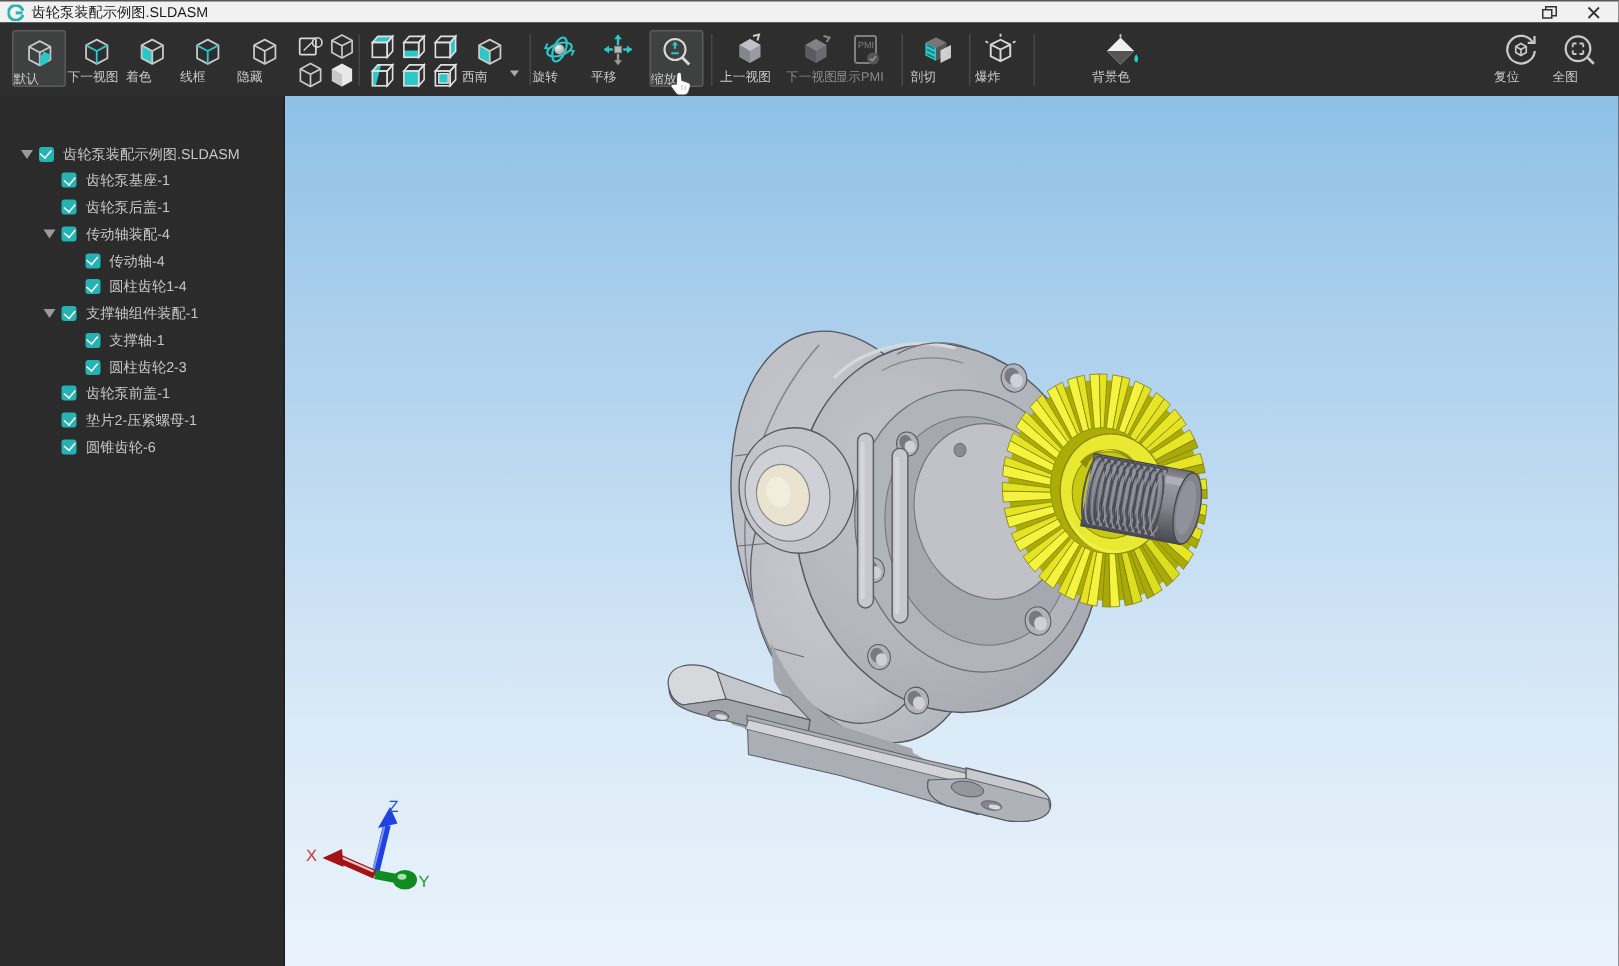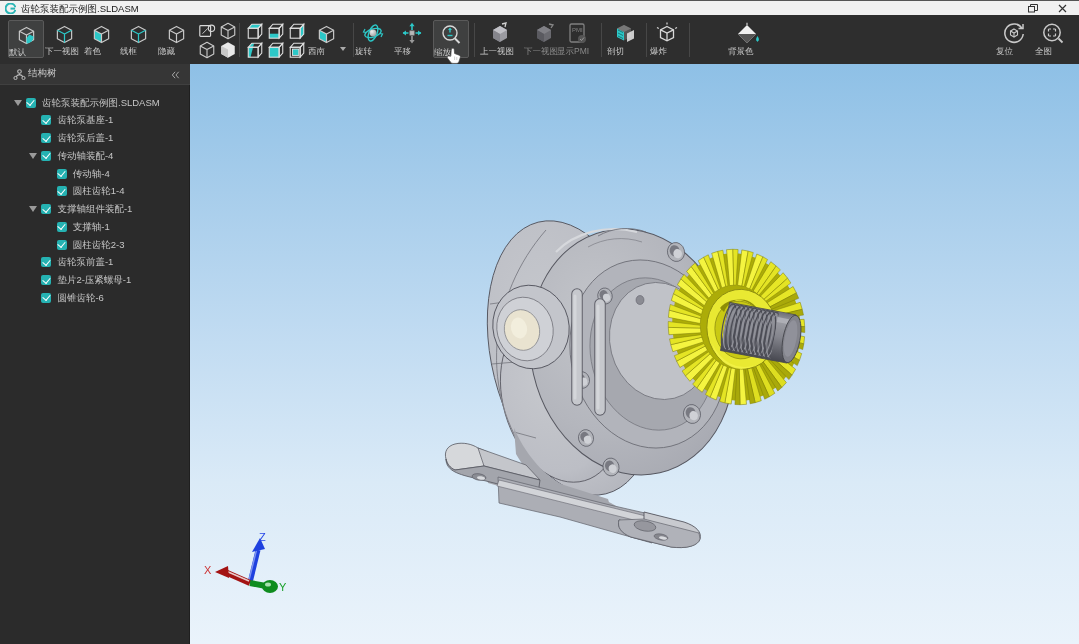--- a/index.html
+++ b/index.html
@@ -281,32 +281,20 @@
         <svg width="26" height="26" viewBox="0 0 26 26">
           <circle cx="12" cy="11.5" r="8.2" fill="none" stroke="#c9c9c9" stroke-width="1.5"></circle>
           <path d="M 18.5,17.5 L 22.5,21.5" stroke="#c9c9c9" stroke-width="1.8"></path>
           <path d="M 8.5,8 l 0,2.5 m 0,-2.5 l 2.5,0 M 15.5,8 l 0,2.5 m 0,-2.5 l -2.5,0 M 8.5,15 l 0,-2.5 m 0,2.5 l 2.5,0 M 15.5,15 l 0,-2.5 m 0,2.5 l -2.5,0" stroke="#c9c9c9" stroke-width="1.2"></path>
         </svg>
       </div>
       <div class="tlab" style="color:#c9c9c9">全图</div>
     </div>
 </div>
 <div id="panel">
-<div id="phead">
-<svg style="position:absolute;left:13px;top:5px" width="13" height="11" viewBox="0 0 13 11">
-        <circle cx="6.5" cy="2.5" r="1.8" fill="none" stroke="#bbb" stroke-width="1.1"></circle>
-        <path d="M 6.5,4.5 L 6.5,6 M 3,8 Q 4.5,5.5 6.5,6 M 10,8 Q 8.5,5.5 6.5,6" fill="none" stroke="#bbb" stroke-width="1.1"></path>
-        <circle cx="2.5" cy="9" r="1.6" fill="none" stroke="#bbb" stroke-width="1"></circle>
-        <circle cx="10.5" cy="9" r="1.6" fill="none" stroke="#bbb" stroke-width="1"></circle>
-      </svg>
-<div class="pt">结构树</div>
-<svg style="position:absolute;left:171px;top:6.5px" width="9" height="8" viewBox="0 0 11 10">
-        <path d="M 5,1 L 1.5,5 L 5,9 M 9.5,1 L 6,5 L 9.5,9" fill="none" stroke="#aaa" stroke-width="1.2"></path>
-      </svg>
-</div>
 <div class="arr" style="left:14.0px;top:35.5px"></div>
 <div class="cb" style="left:26.0px;top:33.5px"></div>
 <div class="trow" style="left:42.0px;top:32.5px">齿轮泵装配示例图.SLDASM</div>
 <div class="cb" style="left:41.4px;top:51.269999999999996px"></div>
 <div class="trow" style="left:57.4px;top:50.269999999999996px">齿轮泵基座-1</div>
 <div class="cb" style="left:41.4px;top:69.03999999999999px"></div>
 <div class="trow" style="left:57.4px;top:68.03999999999999px">齿轮泵后盖-1</div>
 <div class="arr" style="left:29.4px;top:88.81px"></div>
 <div class="cb" style="left:41.4px;top:86.81px"></div>
 <div class="trow" style="left:57.4px;top:85.81px">传动轴装配-4</div>

